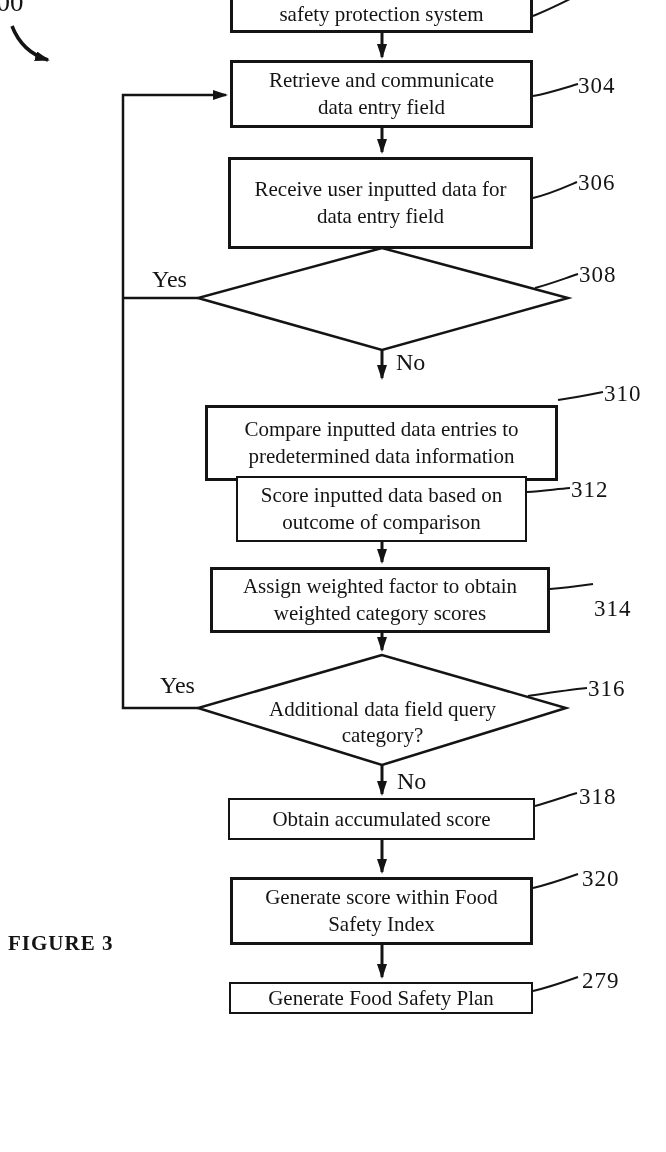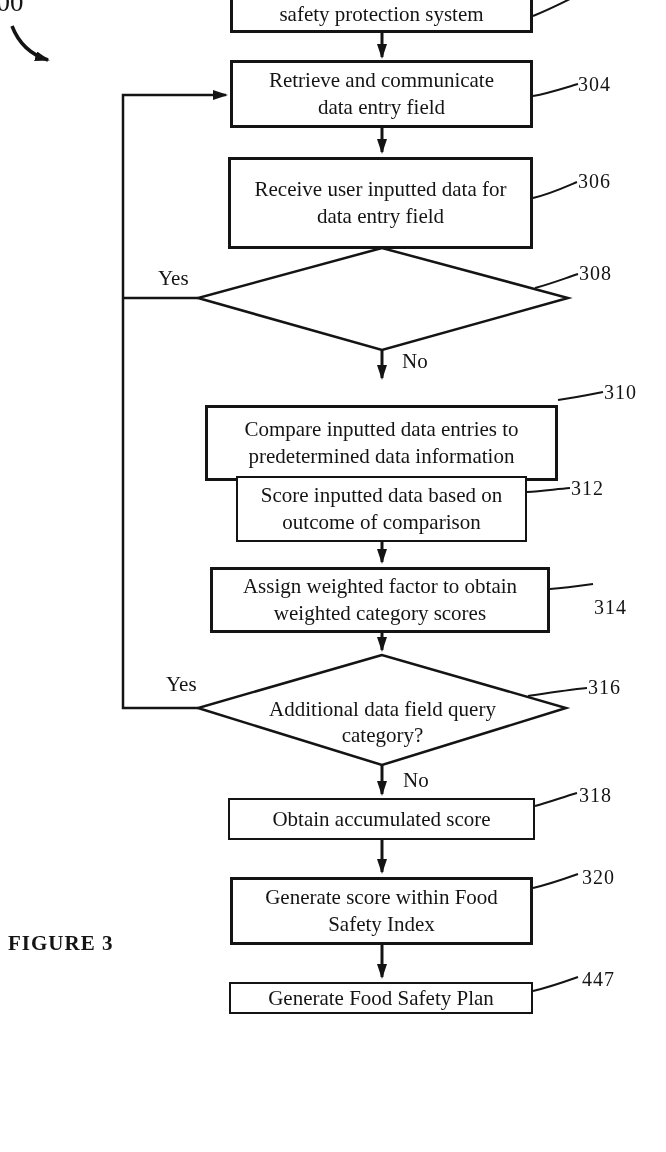--- a/index.html
+++ b/index.html
@@ -30,27 +30,26 @@
   .node-label { white-space: pre-line; display: block; }
   .dtext {
     position: absolute;
     text-align: center;
     font-size: 21px;
     line-height: 1.22;
     white-space: pre-line;
   }
   .ref {
     position: absolute;
-    font-size: 20px;
+    font-size: 23px;
     letter-spacing: 1px;
   }
   .branch {
     position: absolute;
-    font-size: 21px;
-    margin-left: 6px;
+    font-size: 24px;
   }
   .fig-label {
     position: absolute;
     left: 8px;
     top: 931px;
     font-size: 21px;
     font-weight: bold;
     letter-spacing: 1px;
   }
   .diagram-ref {
@@ -159,17 +158,17 @@
   <div class="ref" style="left:576px; top:-24px;">302</div>
   <div class="ref" style="left:578px; top:73px;">304</div>
   <div class="ref" style="left:578px; top:170px;">306</div>
   <div class="ref" style="left:579px; top:262px;">308</div>
   <div class="ref" style="left:604px; top:381px;">310</div>
   <div class="ref" style="left:571px; top:477px;">312</div>
   <div class="ref" style="left:594px; top:596px;">314</div>
   <div class="ref" style="left:588px; top:676px;">316</div>
   <div class="ref" style="left:579px; top:784px;">318</div>
   <div class="ref" style="left:582px; top:866px;">320</div>
-  <div class="ref" style="left:582px; top:968px;">447</div>
+  <div class="ref" style="left:582px; top:968px;">279</div>
 
   <div class="fig-label">FIGURE 3</div>
 
 </div>
 
 </body></html>

